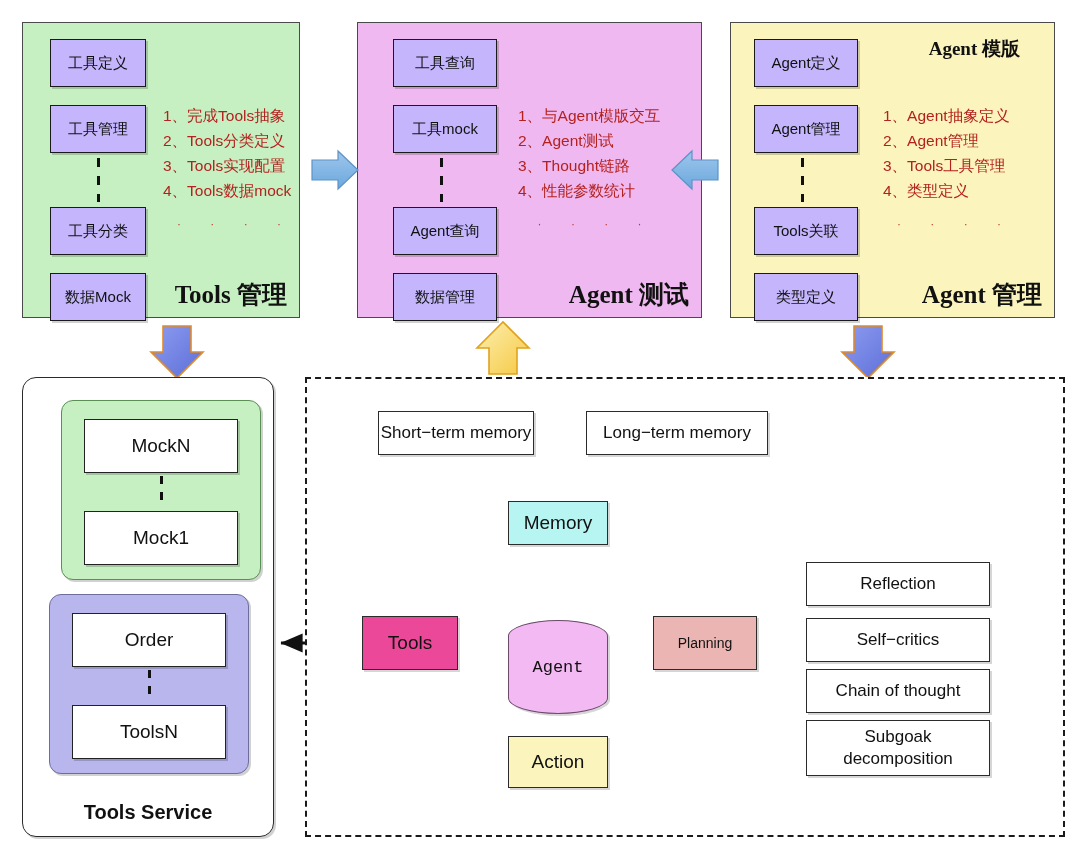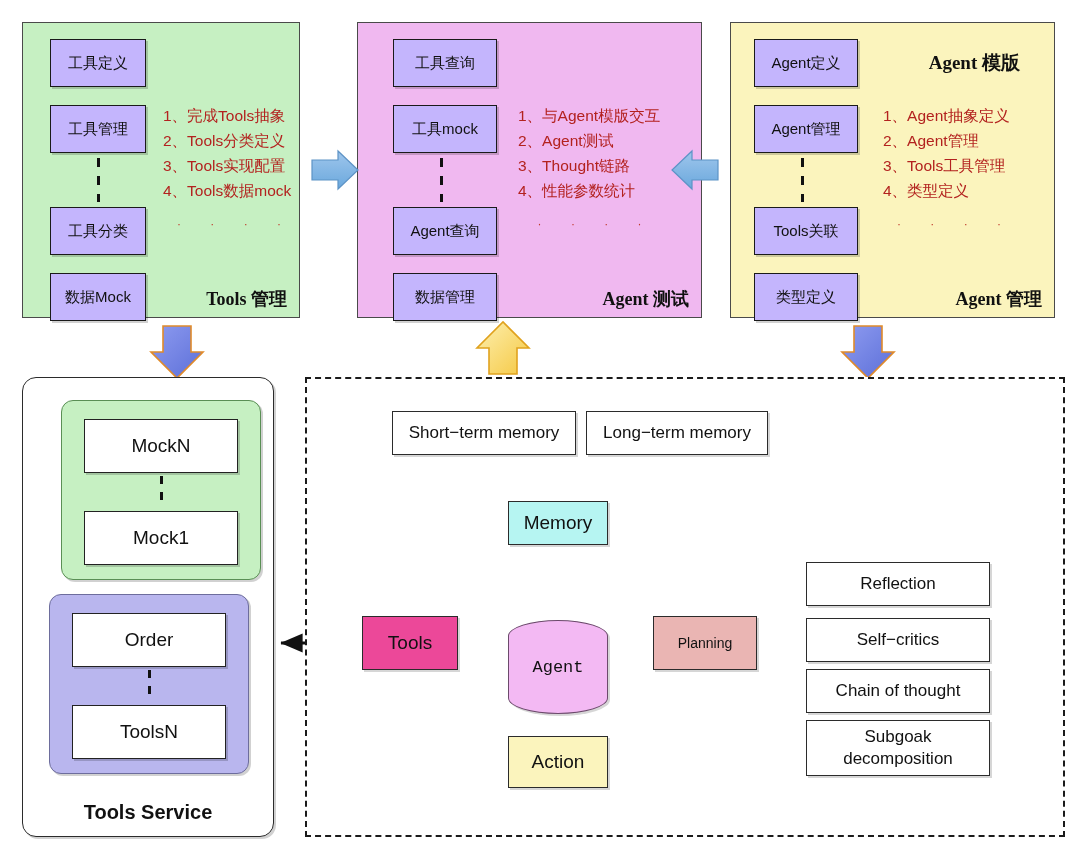--- a/index.html
+++ b/index.html
@@ -19,21 +19,21 @@
   .chip.wide{width:104px;}
   .gap-s{height:18px;}
   .dashvert{height:54px;display:flex;align-items:center;justify-content:center;}
   .dashvert i{display:block;width:3px;height:44px;
       background:repeating-linear-gradient(to bottom,#111 0 9px,transparent 9px 18px);}
 
   .bullets{position:absolute;color:#b3221f;font-size:15.5px;line-height:25px;white-space:nowrap;}
   .dots4{margin-top:9px;text-align:center;color:#c0392b;letter-spacing:13px;font-size:12px;padding-left:14px;}
 
   .panel-title{position:absolute;right:12px;bottom:6px;font-family:"Liberation Serif",serif;
-      font-weight:700;font-size:18px;color:#111;white-space:nowrap;}
+      font-weight:700;font-size:25px;color:#111;white-space:nowrap;}
 
   
   #toolsvc{position:absolute;left:22px;top:377px;width:252px;height:460px;
       box-sizing:border-box;background:#fff;border:1.8px solid #2b2b2b;border-radius:14px;
       box-shadow:2px 2px 0 rgba(0,0,0,.18);}
   .subcard{position:absolute;left:26px;width:200px;box-sizing:border-box;border:1.6px solid #6d6d9c;border-radius:12px;
       box-shadow:2px 2px 0 rgba(0,0,0,.18);}
   .subcard.green{background:#c6f0c2;border-color:#5a8f55;}
   .subcard.purple{background:#b9b6ee;border-color:#6d6d9c;}
   .svcbox{box-sizing:border-box;width:154px;height:54px;margin:0 auto;background:#fff;border:1.6px solid #222;
@@ -42,21 +42,21 @@
   .svcdash{height:38px;display:flex;align-items:center;justify-content:center;}
   .svcdash i{display:block;width:3px;height:32px;
       background:repeating-linear-gradient(to bottom,#111 0 8px,transparent 8px 16px);}
   #toolsvc .cardlabel{position:absolute;left:0;right:0;bottom:12px;text-align:center;
       font-weight:700;font-size:20px;color:#111;}
 
   
   #agenttpl{position:absolute;left:305px;top:377px;width:760px;height:460px;box-sizing:border-box;
       background:#fff;}
   #agenttpl .tplborder{position:absolute;inset:0;border:2px dashed #1a1a1a;}
-  #tplTitle{position:absolute;right:60px;top:50px;font-family:"Liberation Serif",serif;
+  #tplTitle{position:absolute;right:60px;top:36px;font-family:"Liberation Serif",serif;
       font-weight:700;font-size:19px;color:#111;white-space:nowrap;}
 
   .nodebox{position:absolute;box-sizing:border-box;border:1.5px solid #2b2b2b;background:#fff;
       display:flex;align-items:center;justify-content:center;text-align:center;
       font-size:17px;color:#111;box-shadow:2px 2px 0 rgba(0,0,0,.16);}
   .nodebox.two{line-height:22px;}
   .nodebox.cyan{background:#b6f5f2;}
   .nodebox.salmon{background:#eab5b3;}
   .nodebox.lav{background:#ec4899;}
   .nodebox.cream{background:#fbf4bd;}
@@ -225,21 +225,21 @@
       <div class="svcbox">ToolsN</div>
     </div>
     <div class="cardlabel">Tools Service</div>
   </div>
 
   <div id="agenttpl">
     <div class="tplborder"></div>
   </div>
   <div id="tplTitle">Agent 模版</div>
 
-  <div class="nodebox" style="left:392px;top:411px;width:184px;height:44px;">Short−term memory</div>
+  <div class="nodebox" style="left:378px;top:411px;width:156px;height:44px;">Short−term memory</div>
   <div class="nodebox" style="left:586px;top:411px;width:182px;height:44px;">Long−term memory</div>
 
   <div class="nodebox cyan" style="left:508px;top:501px;width:100px;height:44px;font-size:19px;">Memory</div>
 
   <div class="cyl" style="left:508px;top:620px;width:100px;height:94px;font-family:Liberation Mono, monospace;">Agent</div>
 
   <div class="nodebox lav" style="left:362px;top:616px;width:96px;height:54px;font-size:19px;">Tools</div>
 
   <div class="nodebox salmon" style="left:653px;top:616px;width:104px;height:54px;font-size:14px;">Planning</div>
 

